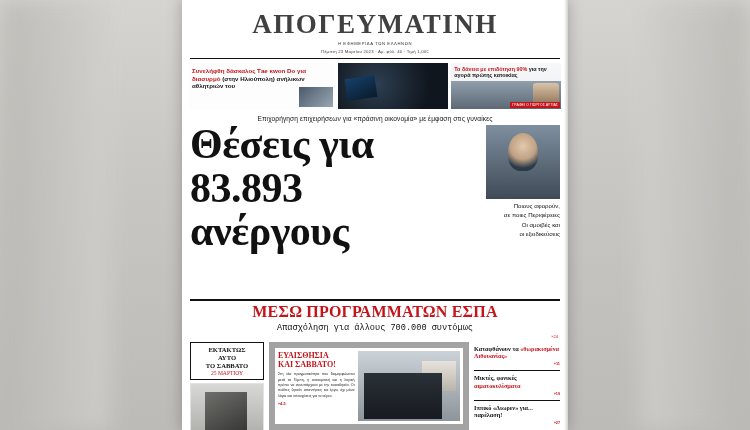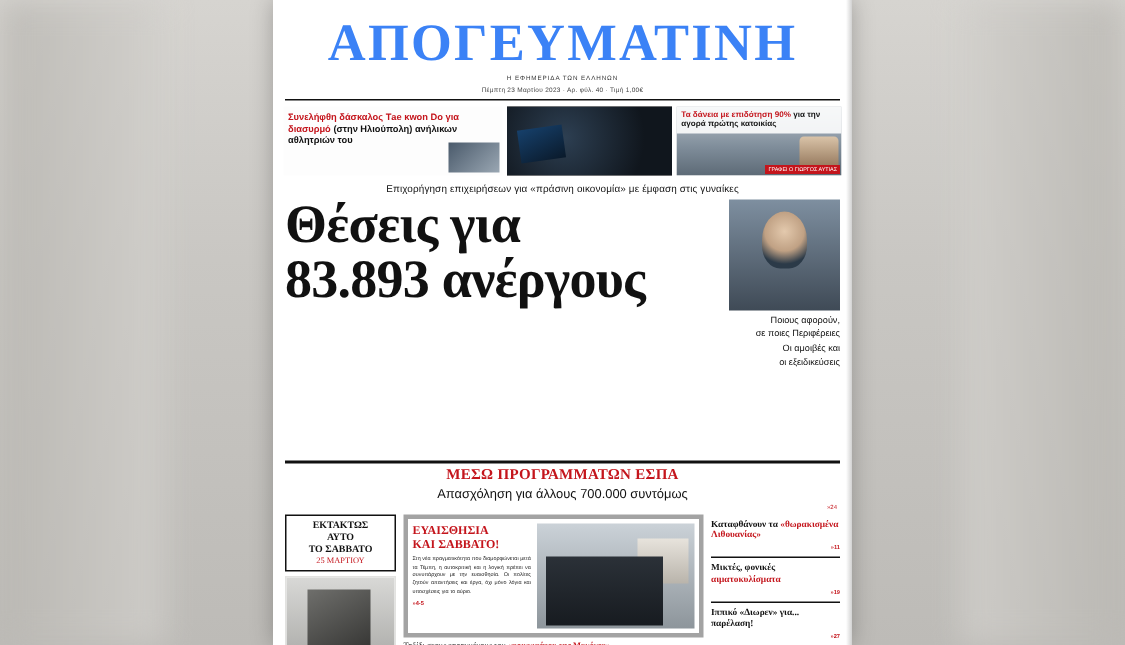--- a/index.html
+++ b/index.html
@@ -22,21 +22,21 @@
     position:absolute;left:182px;top:0;width:386px;height:430px;
     background:#ffffff;
     box-shadow:0 0 14px rgba(0,0,0,.25);
     overflow:hidden;
   }
 
   
   .masthead{padding-top:11px;text-align:center;}
   .masthead .title{
     font-family:"Liberation Serif", serif;
-    font-weight:bold;font-size:35px;letter-spacing:1.5px;color:#3b82f6;
+    font-weight:bold;font-size:27px;letter-spacing:1.5px;color:#404040;
     line-height:1;
   }
   .masthead .subtitle{
     font-size:4.2px;letter-spacing:.6px;color:#333;margin-top:3px;
   }
   .masthead .dateline{
     font-size:4.3px;color:#444;margin-top:3px;letter-spacing:.2px;
   }
   .rule{height:1px;background:#111;margin:4px 8px 0;}
 
@@ -72,45 +72,45 @@
   
   .kicker{
     text-align:center;font-size:6.6px;color:#111;padding:6px 10px 0;letter-spacing:.1px;
   }
 
   
   .mainblock{display:flex;padding:1px 8px 0;}
   .mainhead{flex:1;}
   .mainhead h1{
     margin:0;font-family:"Liberation Serif", serif;font-weight:bold;color:#111;
-    font-size:36px;line-height:1.04;letter-spacing:-.5px;
+    font-size:42px;line-height:1.04;letter-spacing:-.5px;
   }
   .mainhead h1 .l2{display:block;}
   .portrait{
     width:74px;height:46px;margin-top:2px;flex:0 0 74px;
     background:linear-gradient(180deg,#7e8fa0,#3f4a56);
     position:relative;overflow:hidden;
   }
   .portrait:after{content:"";position:absolute;left:22px;top:8px;width:30px;height:38px;
     background:radial-gradient(circle at 50% 35%,#e3c9ad 0%,#c0a184 45%,#2b3a48 75%);
     border-radius:50% 50% 40% 40%;}
   .sidebullets{
     flex:0 0 96px;padding:2px 0 0 6px;text-align:right;
     font-size:6.1px;color:#111;line-height:1.55;
   }
 
   
   .deck{padding:0 8px;}
   .deck .bar{border-top:2px solid #111;margin-top:2px;}
   .deck .red{
-    color:#c4151c;font-weight:bold;font-size:10px;text-align:center;
+    color:#c4151c;font-weight:bold;font-size:16px;text-align:center;
     font-family:"Liberation Serif", serif;letter-spacing:.2px;padding-top:2px;
   }
   .deck .sub{
-    text-align:center;font-family:Liberation Sans, sans-serif;font-size:8.6px;
+    text-align:center;font-family:Liberation Mono, monospace;font-size:8.6px;
     line-height:1.25;color:#111;padding-top:2px;
   }
   .deck .refnum{text-align:right;font-size:4px;color:#c4151c;padding-right:2px;}
 
   
   .lower{display:flex;padding:3px 8px 0;gap:5px;}
   .colL{width:74px;}
   .colC{flex:1;}
   .colR{width:86px;}
 
@@ -122,21 +122,21 @@
   .ektaktos .a{font-size:6.6px;font-weight:bold;color:#111;line-height:1.2;}
   .ektaktos .b{font-size:5.6px;color:#c4151c;margin-top:1px;}
   .bookimg{
     margin-top:3px;height:58px;background:linear-gradient(180deg,#d8d8d6,#a9a9a6);
     position:relative;overflow:hidden;border:1px solid #e2e2e0;
   }
   .bookimg:after{content:"";position:absolute;left:14px;top:8px;width:42px;height:42px;
     background:linear-gradient(150deg,#6f6f6c,#343432);}
 
   
-  .centerbox{border:3px solid #a3a3a3;padding:3px;display:flex;gap:4px;}
+  .centerbox{border:6px solid #a3a3a3;padding:3px;display:flex;gap:4px;}
   .centerbox .txt{width:42%;}
   .centerbox .txt h3{
     margin:0;color:#c4151c;font-family:"Liberation Serif", serif;font-weight:bold;
     font-size:8px;line-height:1.15;
   }
   .centerbox .txt p{margin:3px 0 0;font-size:3.6px;line-height:1.5;color:#222;text-align:justify;}
   .centerbox .txt .pg{margin-top:3px;font-size:3.8px;color:#c4151c;font-weight:bold;}
   .centerbox .pic{flex:1;height:70px;position:relative;overflow:hidden;
     background:linear-gradient(180deg,#cbd2d8,#8d959b);}
   .centerbox .pic:after{content:"";position:absolute;left:6px;top:22px;width:78px;height:46px;

